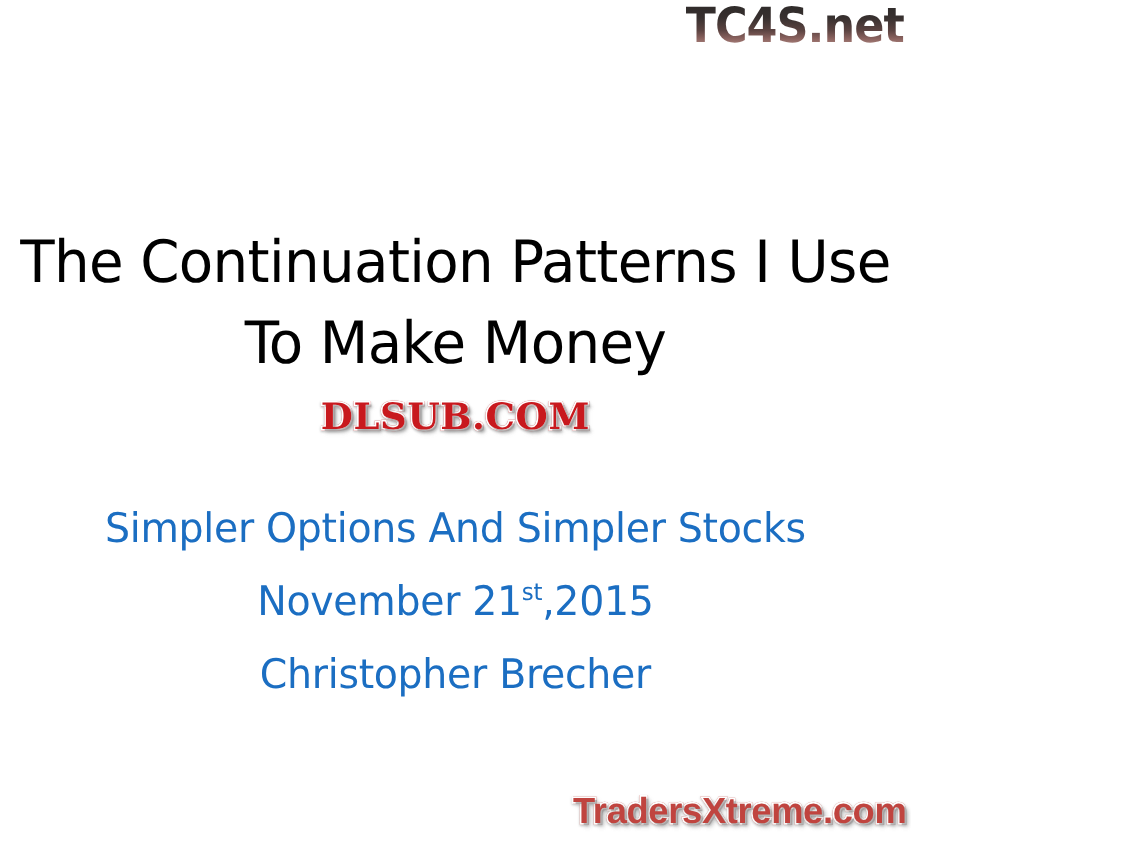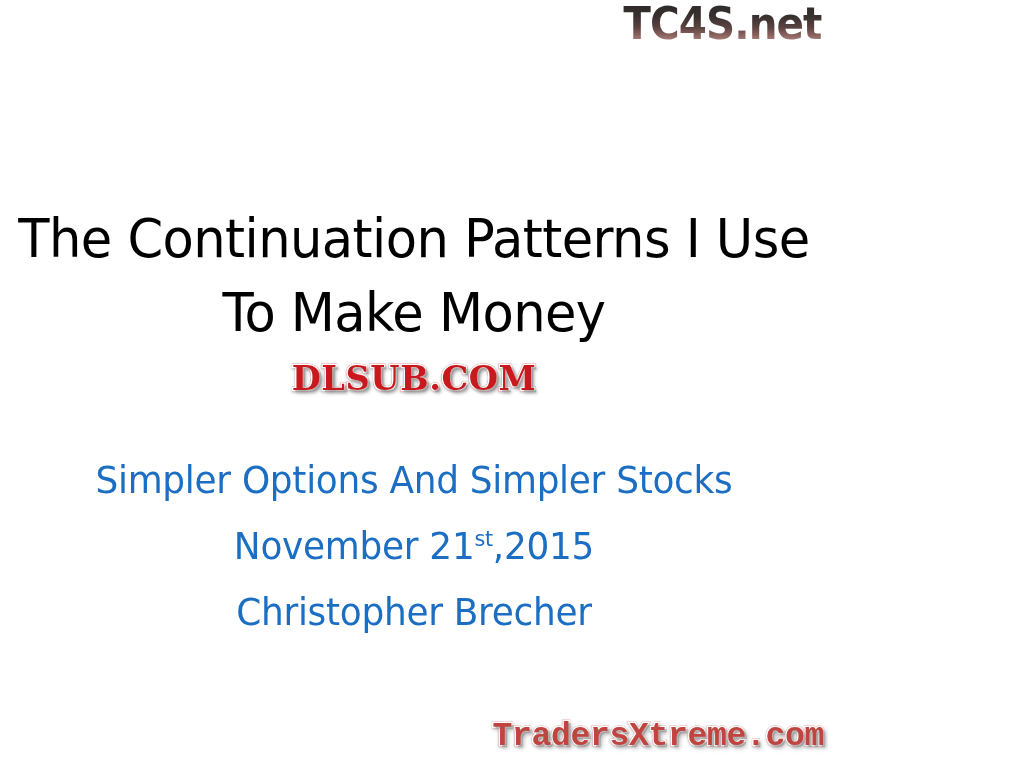--- a/index.html
+++ b/index.html
@@ -118,21 +118,21 @@
     vertical-align: super;
     line-height: 0;
     text-align: right;
   }
 
   
   #traders-watermark {
     position: absolute;
     right: 4px;
     bottom: 12px;
-    font-family: Liberation Mono, monospace;
+    font-family: Liberation Sans, sans-serif;
     font-weight: bold;
     font-size: 33px;
     line-height: 38px;
     letter-spacing: -0.3px;
     color: #c0443f;
     white-space: nowrap;
     -webkit-text-stroke: 3px #ffffff;
     paint-order: stroke fill;
     text-shadow:
        2px 2px 0 rgba(140,140,140,0.5),

